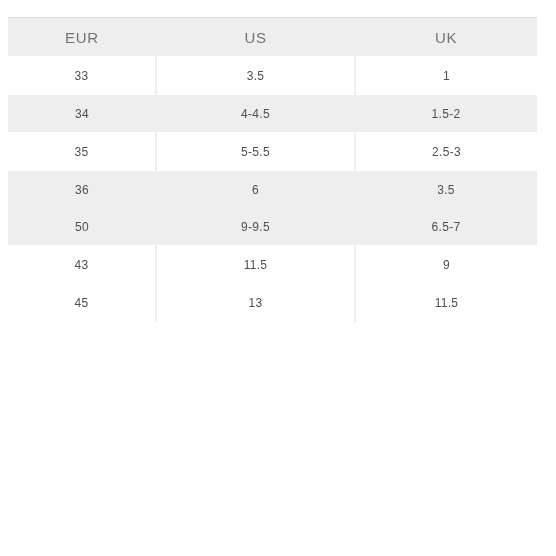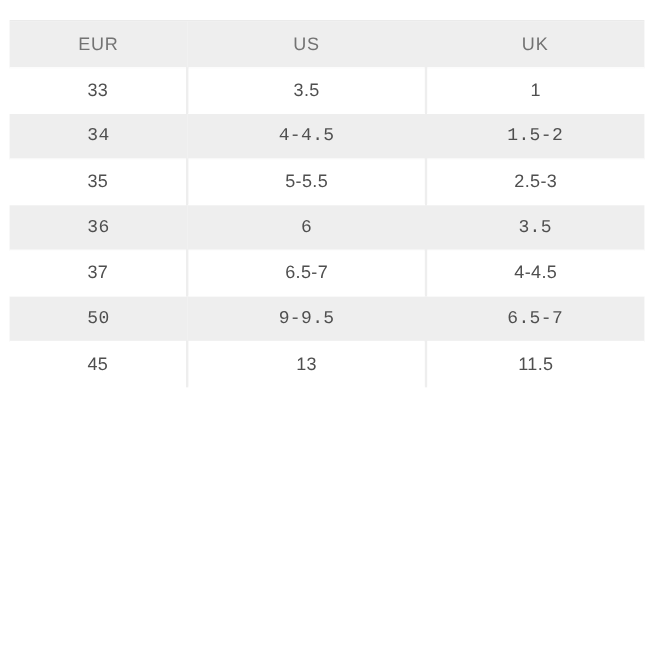--- a/index.html
+++ b/index.html
@@ -50,21 +50,21 @@
     font-size: 15px;
     letter-spacing: 0.7px;
     text-align: center;
     vertical-align: middle;
     padding: 0;
     border: 0;
   }
 
   table.size-table tbody td {
     height: 37px;
-    font-size: 15px;
+    font-size: 12px;
     font-weight: 400;
     color: #4f4f4f;
     letter-spacing: 0.3px;
     text-align: center;
     vertical-align: middle;
     padding: 0;
     border: 0;
   }
 
   
@@ -75,21 +75,20 @@
     border-bottom: 1px solid #ffffff;
   }
   table.size-table tbody tr.row-white td:last-child {
     border-right: 0;
   }
 
   
   table.size-table tbody tr.row-grey td {
     background: #eeeeee;
     border: 0;
-    font-family: Liberation Mono, monospace;
   }
 
   .tbl-bottom-pad {
     height: 1px;
     background: #ffffff;
   }
 </style>
 </head>
 <body>
 
@@ -123,29 +122,29 @@
         <tr class="row-white">
           <td>35</td>
           <td>5-5.5</td>
           <td>2.5-3</td>
         </tr>
         <tr class="row-grey">
           <td>36</td>
           <td>6</td>
           <td>3.5</td>
         </tr>
-        <tr class="row-white">
-          <td>37</td>
-          <td>6.5-7</td>
-          <td>4-4.5</td>
-        </tr>
         <tr class="row-grey">
           <td>50</td>
           <td>9-9.5</td>
           <td>6.5-7</td>
+        </tr>
+        <tr class="row-white">
+          <td>43</td>
+          <td>11.5</td>
+          <td>9</td>
         </tr>
         <tr class="row-white">
           <td>45</td>
           <td>13</td>
           <td>11.5</td>
         </tr>
 
       </tbody>
     </table>
     <div class="tbl-bottom-pad"></div>

